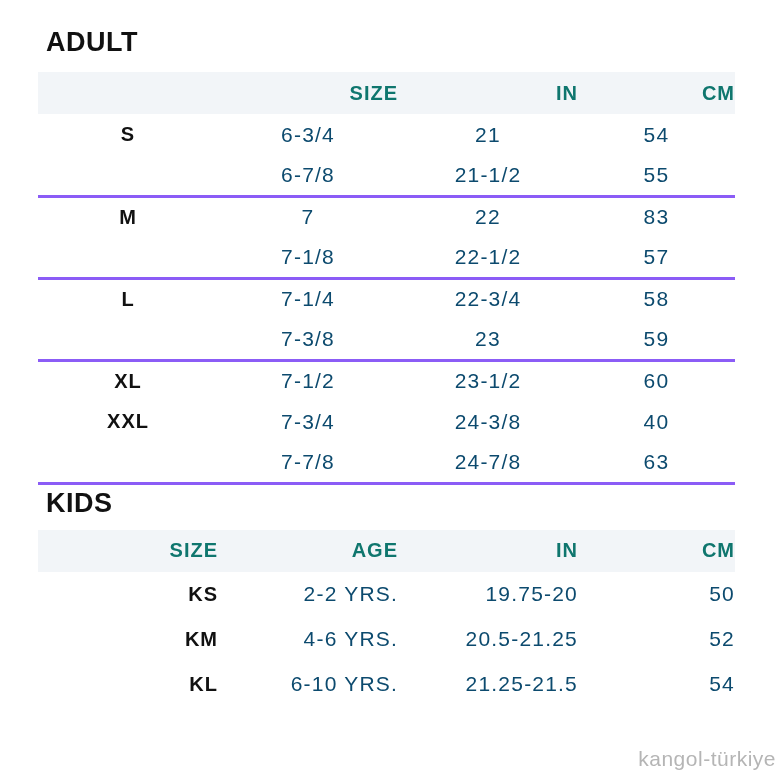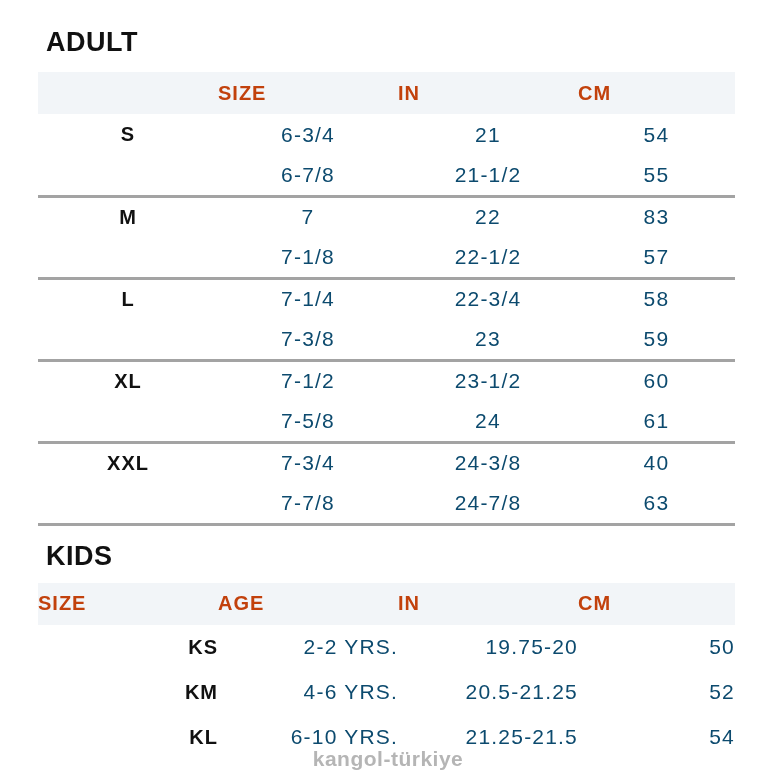--- a/index.html
+++ b/index.html
@@ -26,45 +26,45 @@
   }
   col.c1 { width:180px; }
   col.c2 { width:180px; }
   col.c3 { width:180px; }
   col.c4 { width:157px; }
 
   thead th {
     background:#f2f5f8;
     height:42px;
     font-size:20px; font-weight:800;
-    color:#c2410c; letter-spacing:1px;
-    text-align:left; vertical-align:middle;
+    color:#0f766e; letter-spacing:1px;
+    text-align:right; vertical-align:middle;
   }
   tbody td {
     height:41px;
     text-align:center; vertical-align:middle;
     font-size:21px; font-weight:300;
     color:#0c4a6e; letter-spacing:1.2px;
     white-space:nowrap;
   }
   td.row-label {
     font-size:20px; font-weight:800;
     color:#111; letter-spacing:1px;
   }
   .adult-table { margin-top:16px; }
-  .adult-table tr.group-end td { border-bottom:3px solid #a3a3a3; }
+  .adult-table tr.group-end td { border-bottom:3px solid #8b5cf6; }
 
-  .kids-title { margin-top:17px; }
+  .kids-title { margin-top:5px; }
   .kids-table { margin-top:13px; }
   .kids-table tbody td { height:45px;text-align:right; }
 
   .watermark {
     position:absolute; left:0; bottom:5px;
-    width:100%; text-align:center;
-    font-size:21px; color:#b5b5b5; letter-spacing:0.5px;font-weight:bold;
+    width:100%; text-align:right;
+    font-size:21px; color:#b5b5b5; letter-spacing:0.5px;
   }
 </style>
 </head>
 <body>
 
 <div class="sheet">
 
   <div class="section-title">ADULT</div>
 
   <table class="adult-table">
@@ -126,26 +126,20 @@
           <td>59</td>
         </tr>
 
         <tr>
           <td class="row-label">XL</td>
           <td>7-1/2</td>
           <td>23-1/2</td>
           <td>60</td>
         </tr>
 
-        <tr class="group-end">
-          <td class="row-label"></td>
-          <td>7-5/8</td>
-          <td>24</td>
-          <td>61</td>
-        </tr>
 
         <tr>
           <td class="row-label">XXL</td>
           <td>7-3/4</td>
           <td>24-3/8</td>
           <td>40</td>
         </tr>
 
         <tr class="group-end">
           <td class="row-label"></td>

